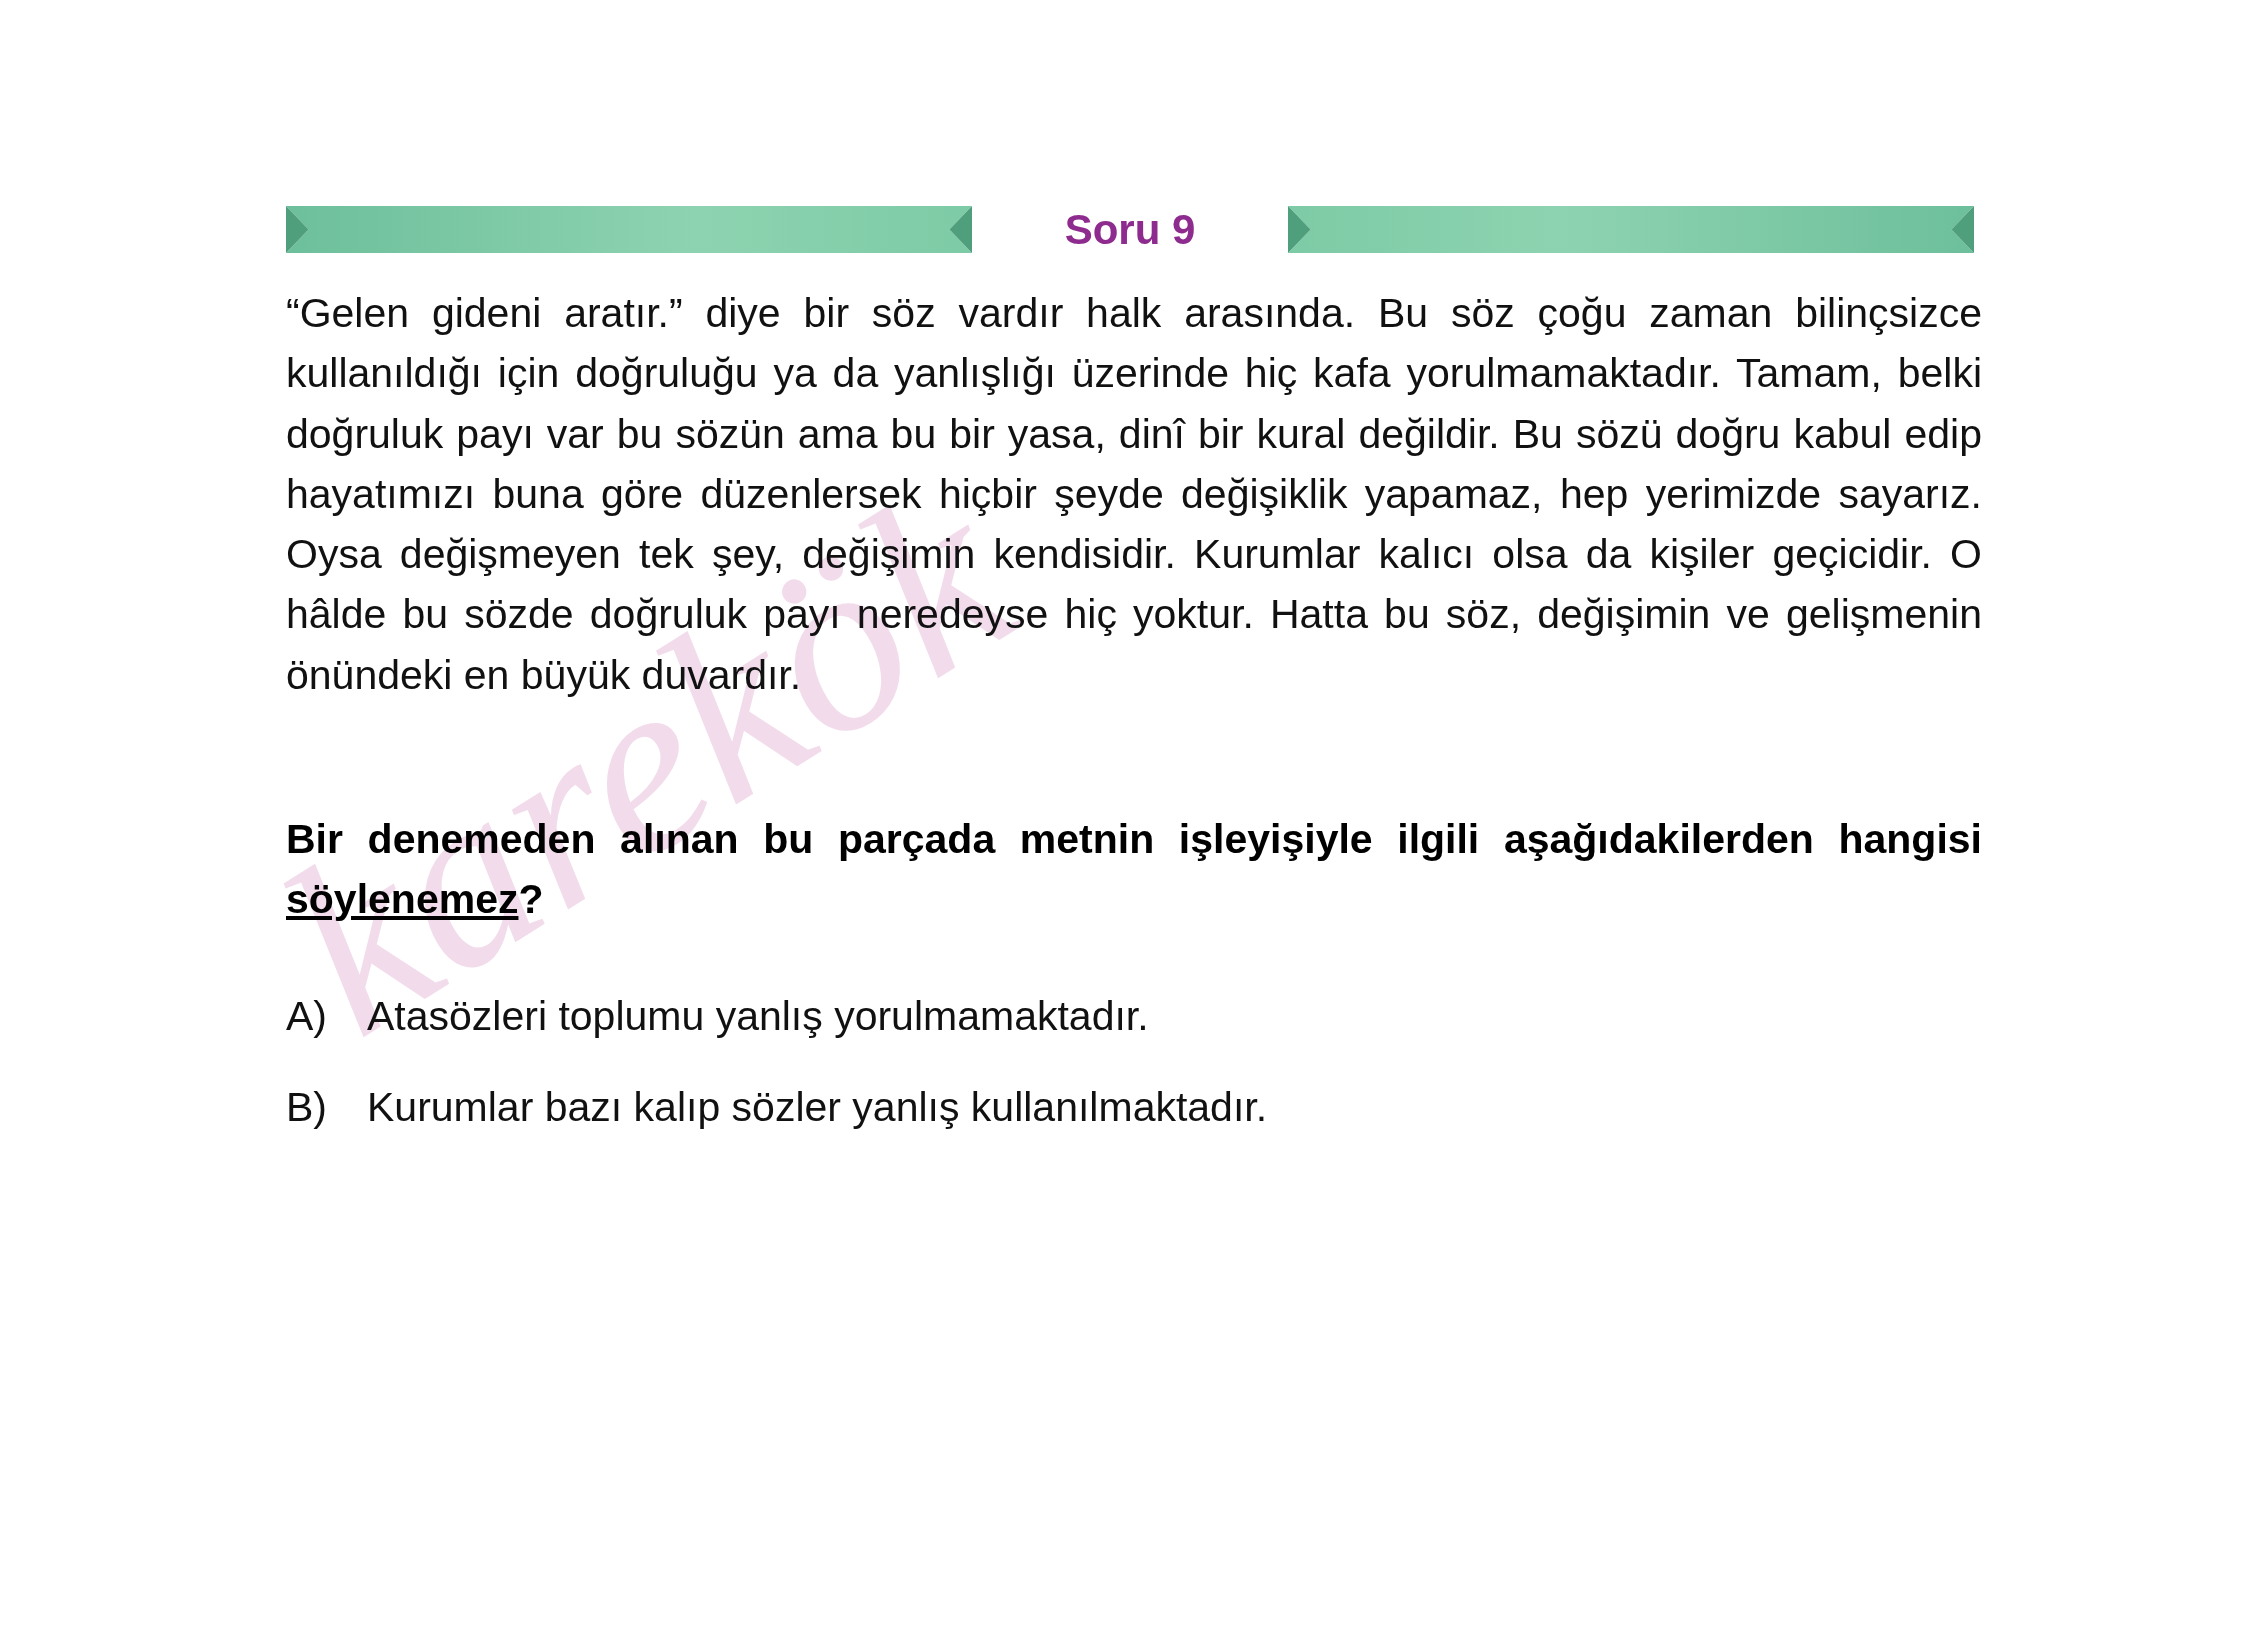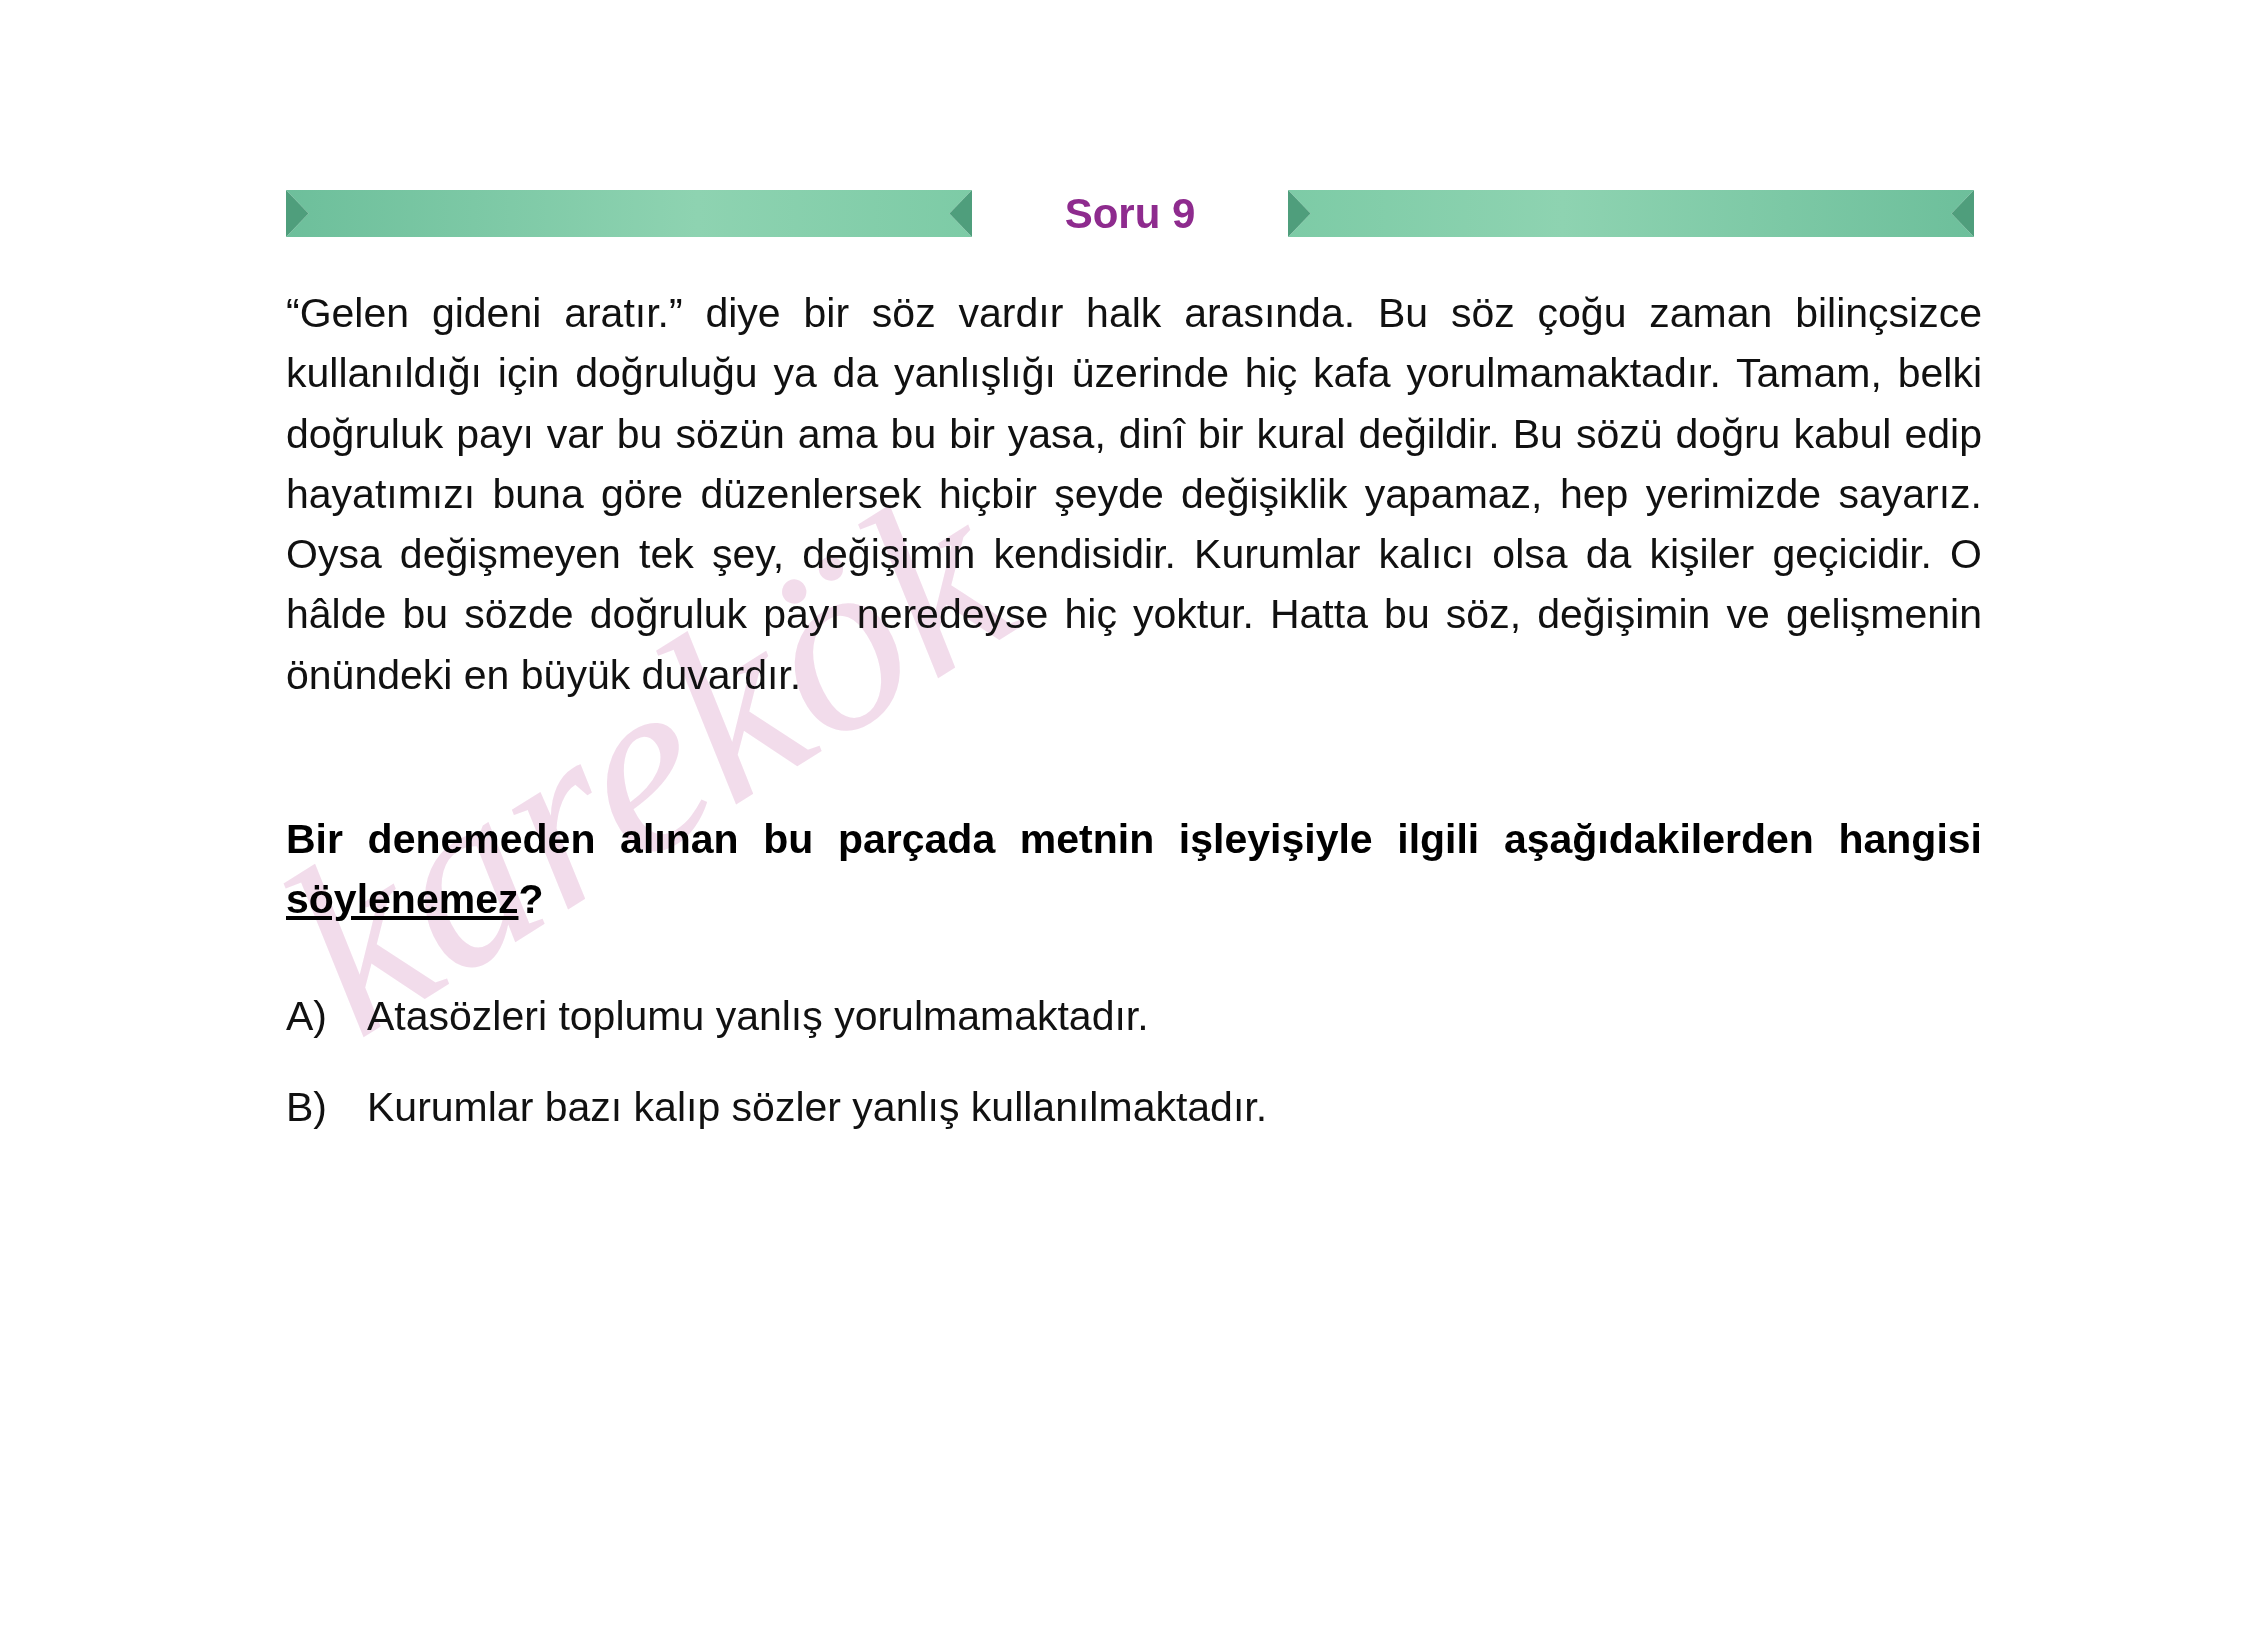--- a/index.html
+++ b/index.html
@@ -39,21 +39,21 @@
     letter-spacing: 1.5px;
     pointer-events: none;
     user-select: none;
     z-index: 1;
   }
 
   
   .header {
     position: absolute;
     left: 286px;
-    top: 180px;
+    top: 196px;
     width: 1688px;
     height: 68px;
     z-index: 3;
   }
   .ribbon {
     position: absolute;
     top: 9.8px;
     height: 47px;
   }
   .ribbon-left {

